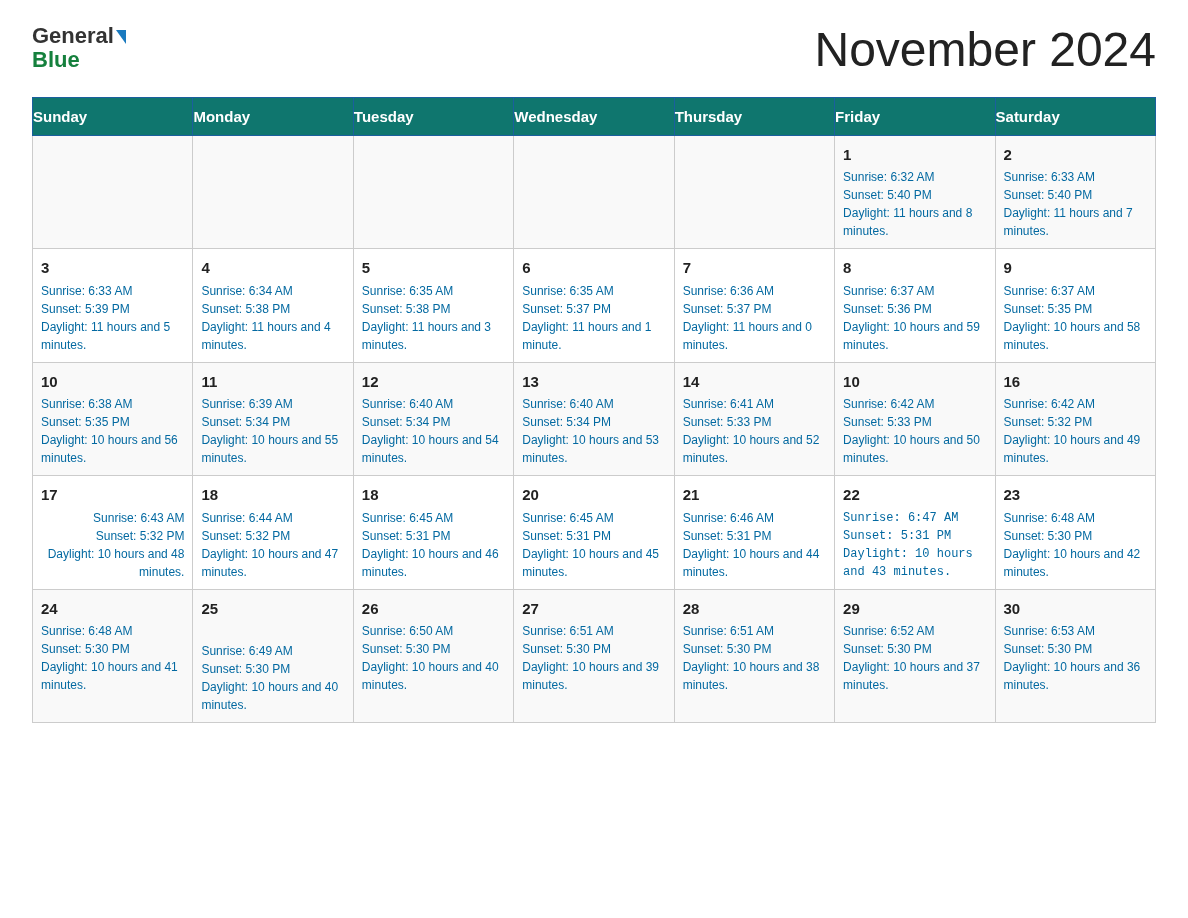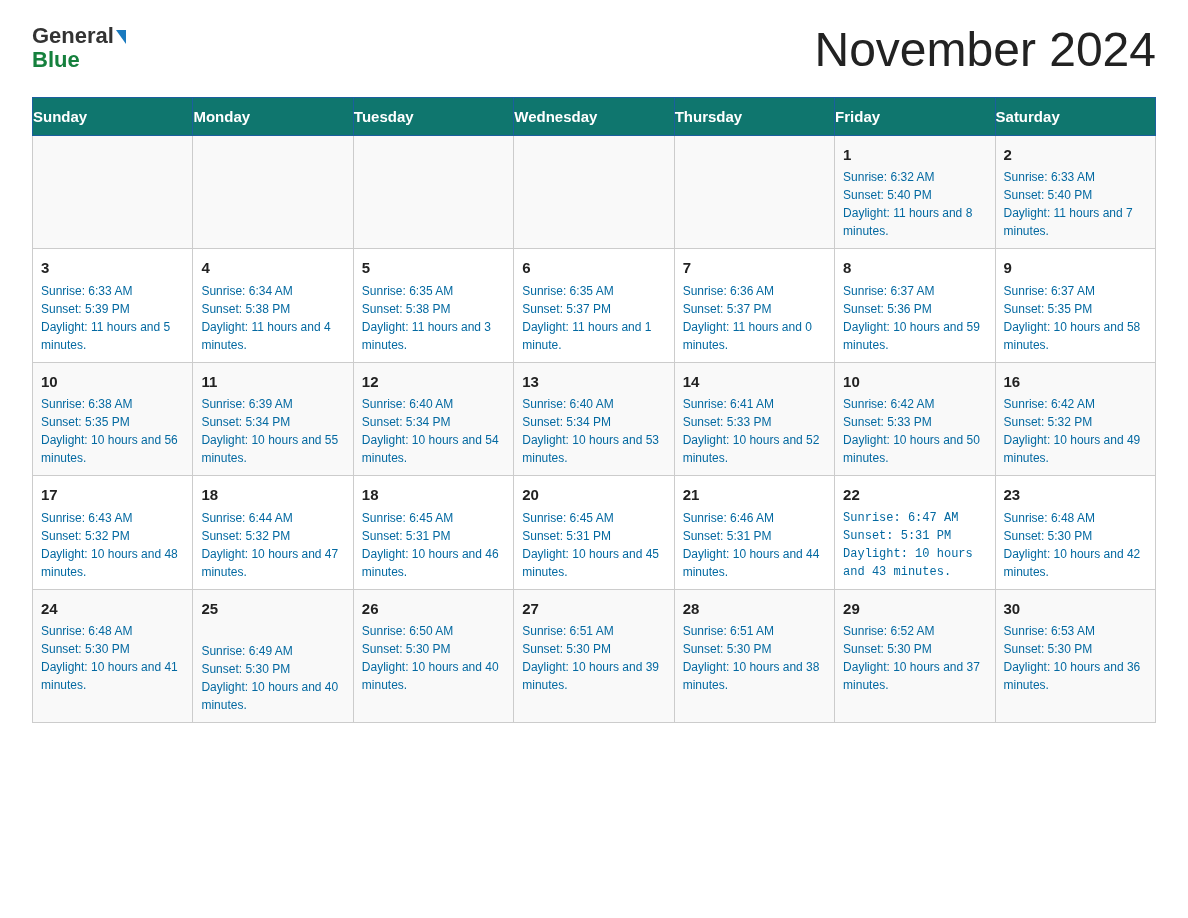--- a/index.html
+++ b/index.html
@@ -233,21 +233,21 @@
         <td>
           <span class="day-number">16</span>
           <div class="day-info" style="white-space: pre-line;">Sunrise: 6:42 AM
 Sunset: 5:32 PM
 Daylight: 10 hours and 49 minutes.</div>
         </td>
       </tr>
       <tr>
         <td>
           <span class="day-number">17</span>
-          <div class="day-info" style="white-space: pre-line;">Sunrise: 6:43 AM
+          <div class="day-info" style="white-space: pre-line; text-align: right;">Sunrise: 6:43 AM
 Sunset: 5:32 PM
 Daylight: 10 hours and 48 minutes.</div>
         </td>
         <td>
           <span class="day-number">18</span>
           <div class="day-info" style="white-space: pre-line;">Sunrise: 6:44 AM
 Sunset: 5:32 PM
 Daylight: 10 hours and 47 minutes.</div>
         </td>
         <td>

